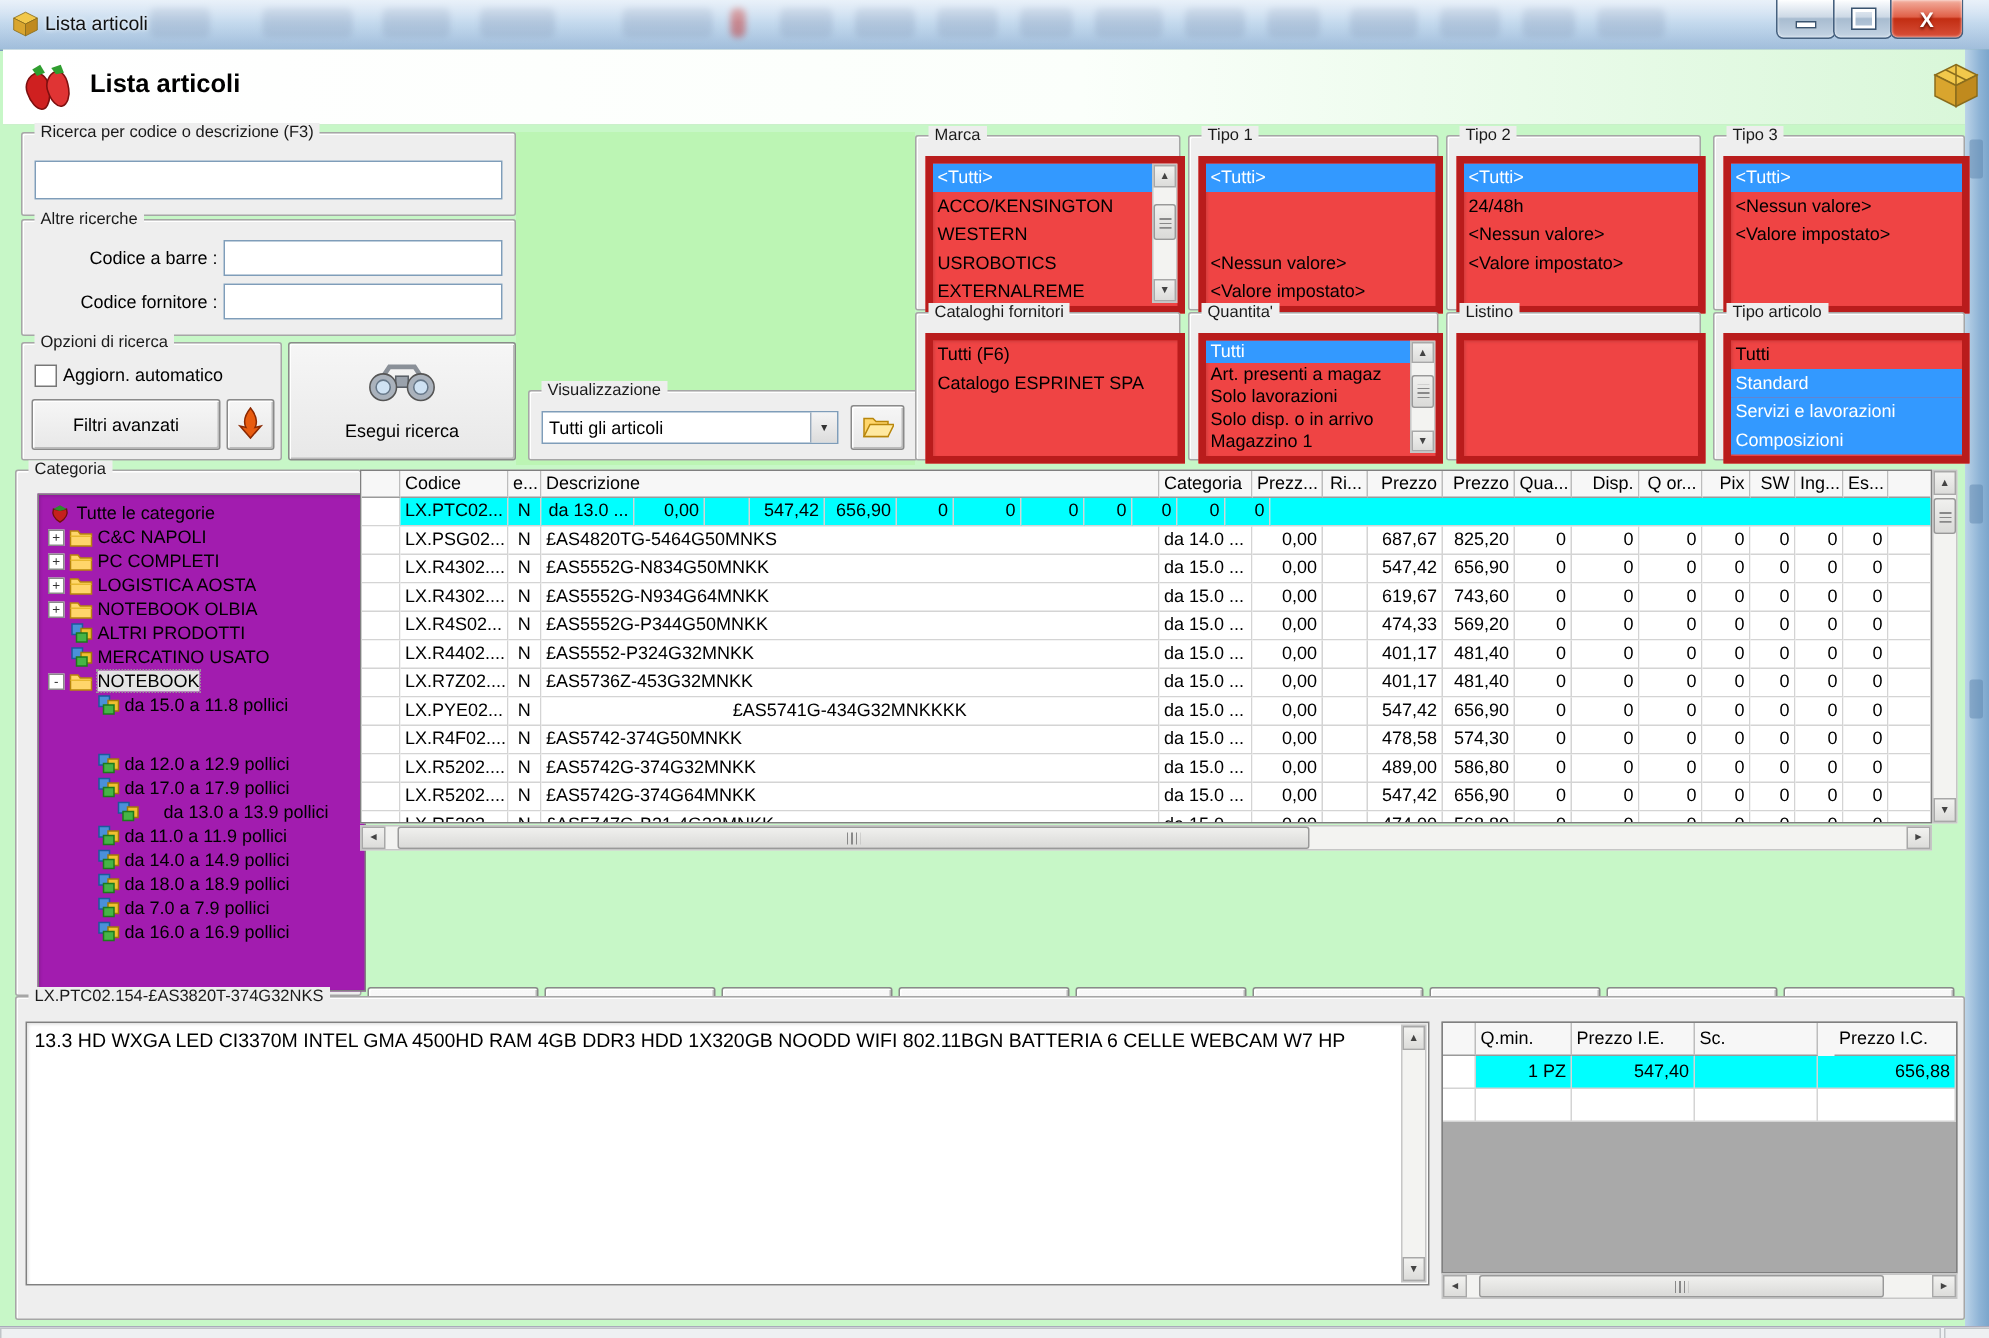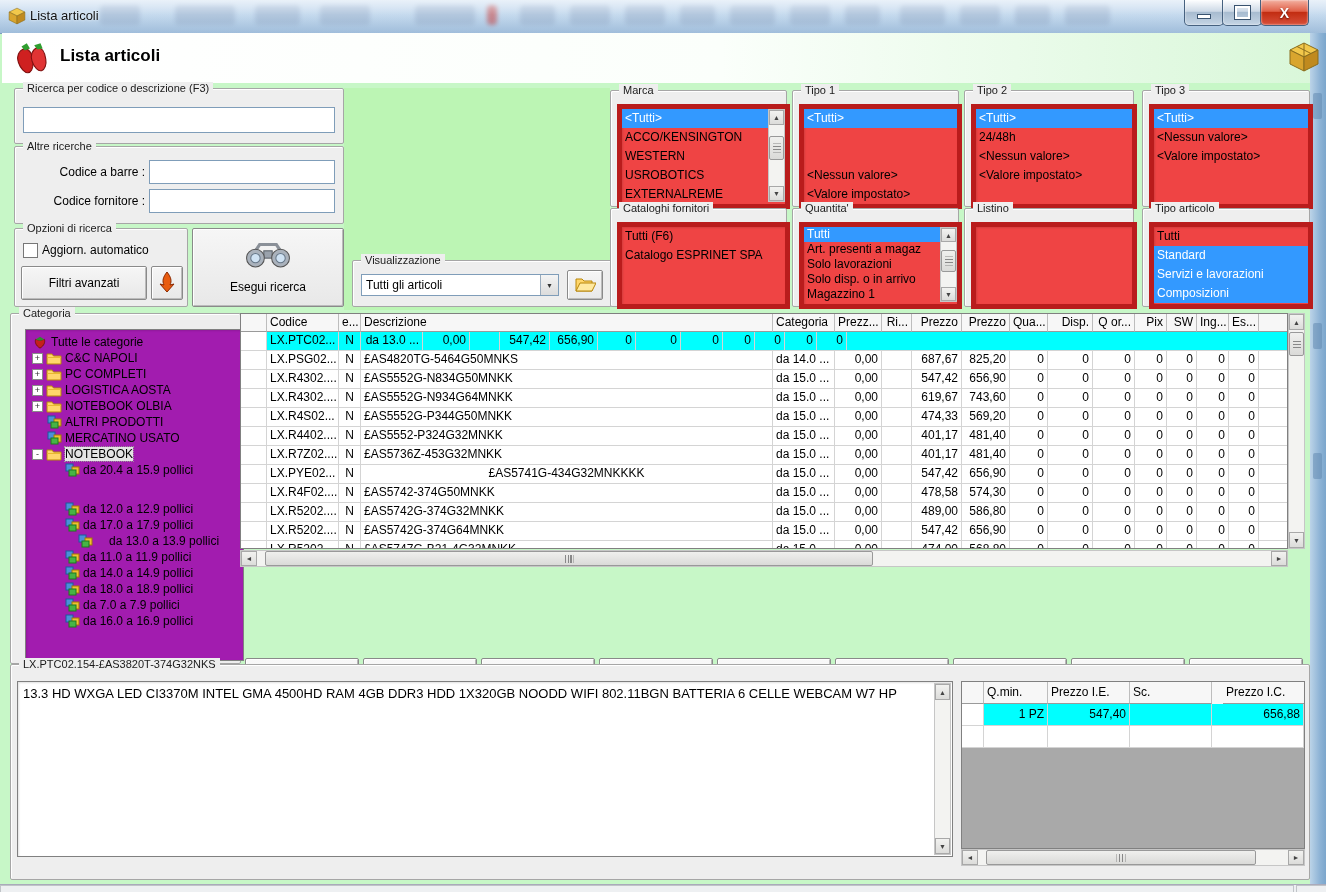--- a/index.html
+++ b/index.html
@@ -418,21 +418,21 @@
         </div>
         <div class="tree-row" style="padding-left: 24px;">
           <span class="expander none"></span>
           <span class="ticon">
             <svg width="15" height="14" viewBox="0 0 15 14">
               <rect x="1" y="1" width="7" height="7" fill="#4a90d9" stroke="#1c5a9c"></rect>
               <rect x="7" y="4" width="7" height="7" fill="#f0c030" stroke="#a07808"></rect>
               <rect x="4" y="7" width="7" height="6" fill="#46b446" stroke="#1c7a1c"></rect>
             </svg>
           </span>
-          <span class="tlabel">da 20.4 a 15.9 pollici</span>
+          <span class="tlabel">da 15.0 a 11.8 pollici</span>
         </div>
         <div class="tree-row" style="padding-left: 24px; margin-top: 23px;">
           <span class="expander none"></span>
           <span class="ticon">
             <svg width="15" height="14" viewBox="0 0 15 14">
               <rect x="1" y="1" width="7" height="7" fill="#4a90d9" stroke="#1c5a9c"></rect>
               <rect x="7" y="4" width="7" height="7" fill="#f0c030" stroke="#a07808"></rect>
               <rect x="4" y="7" width="7" height="6" fill="#46b446" stroke="#1c7a1c"></rect>
             </svg>
           </span>

